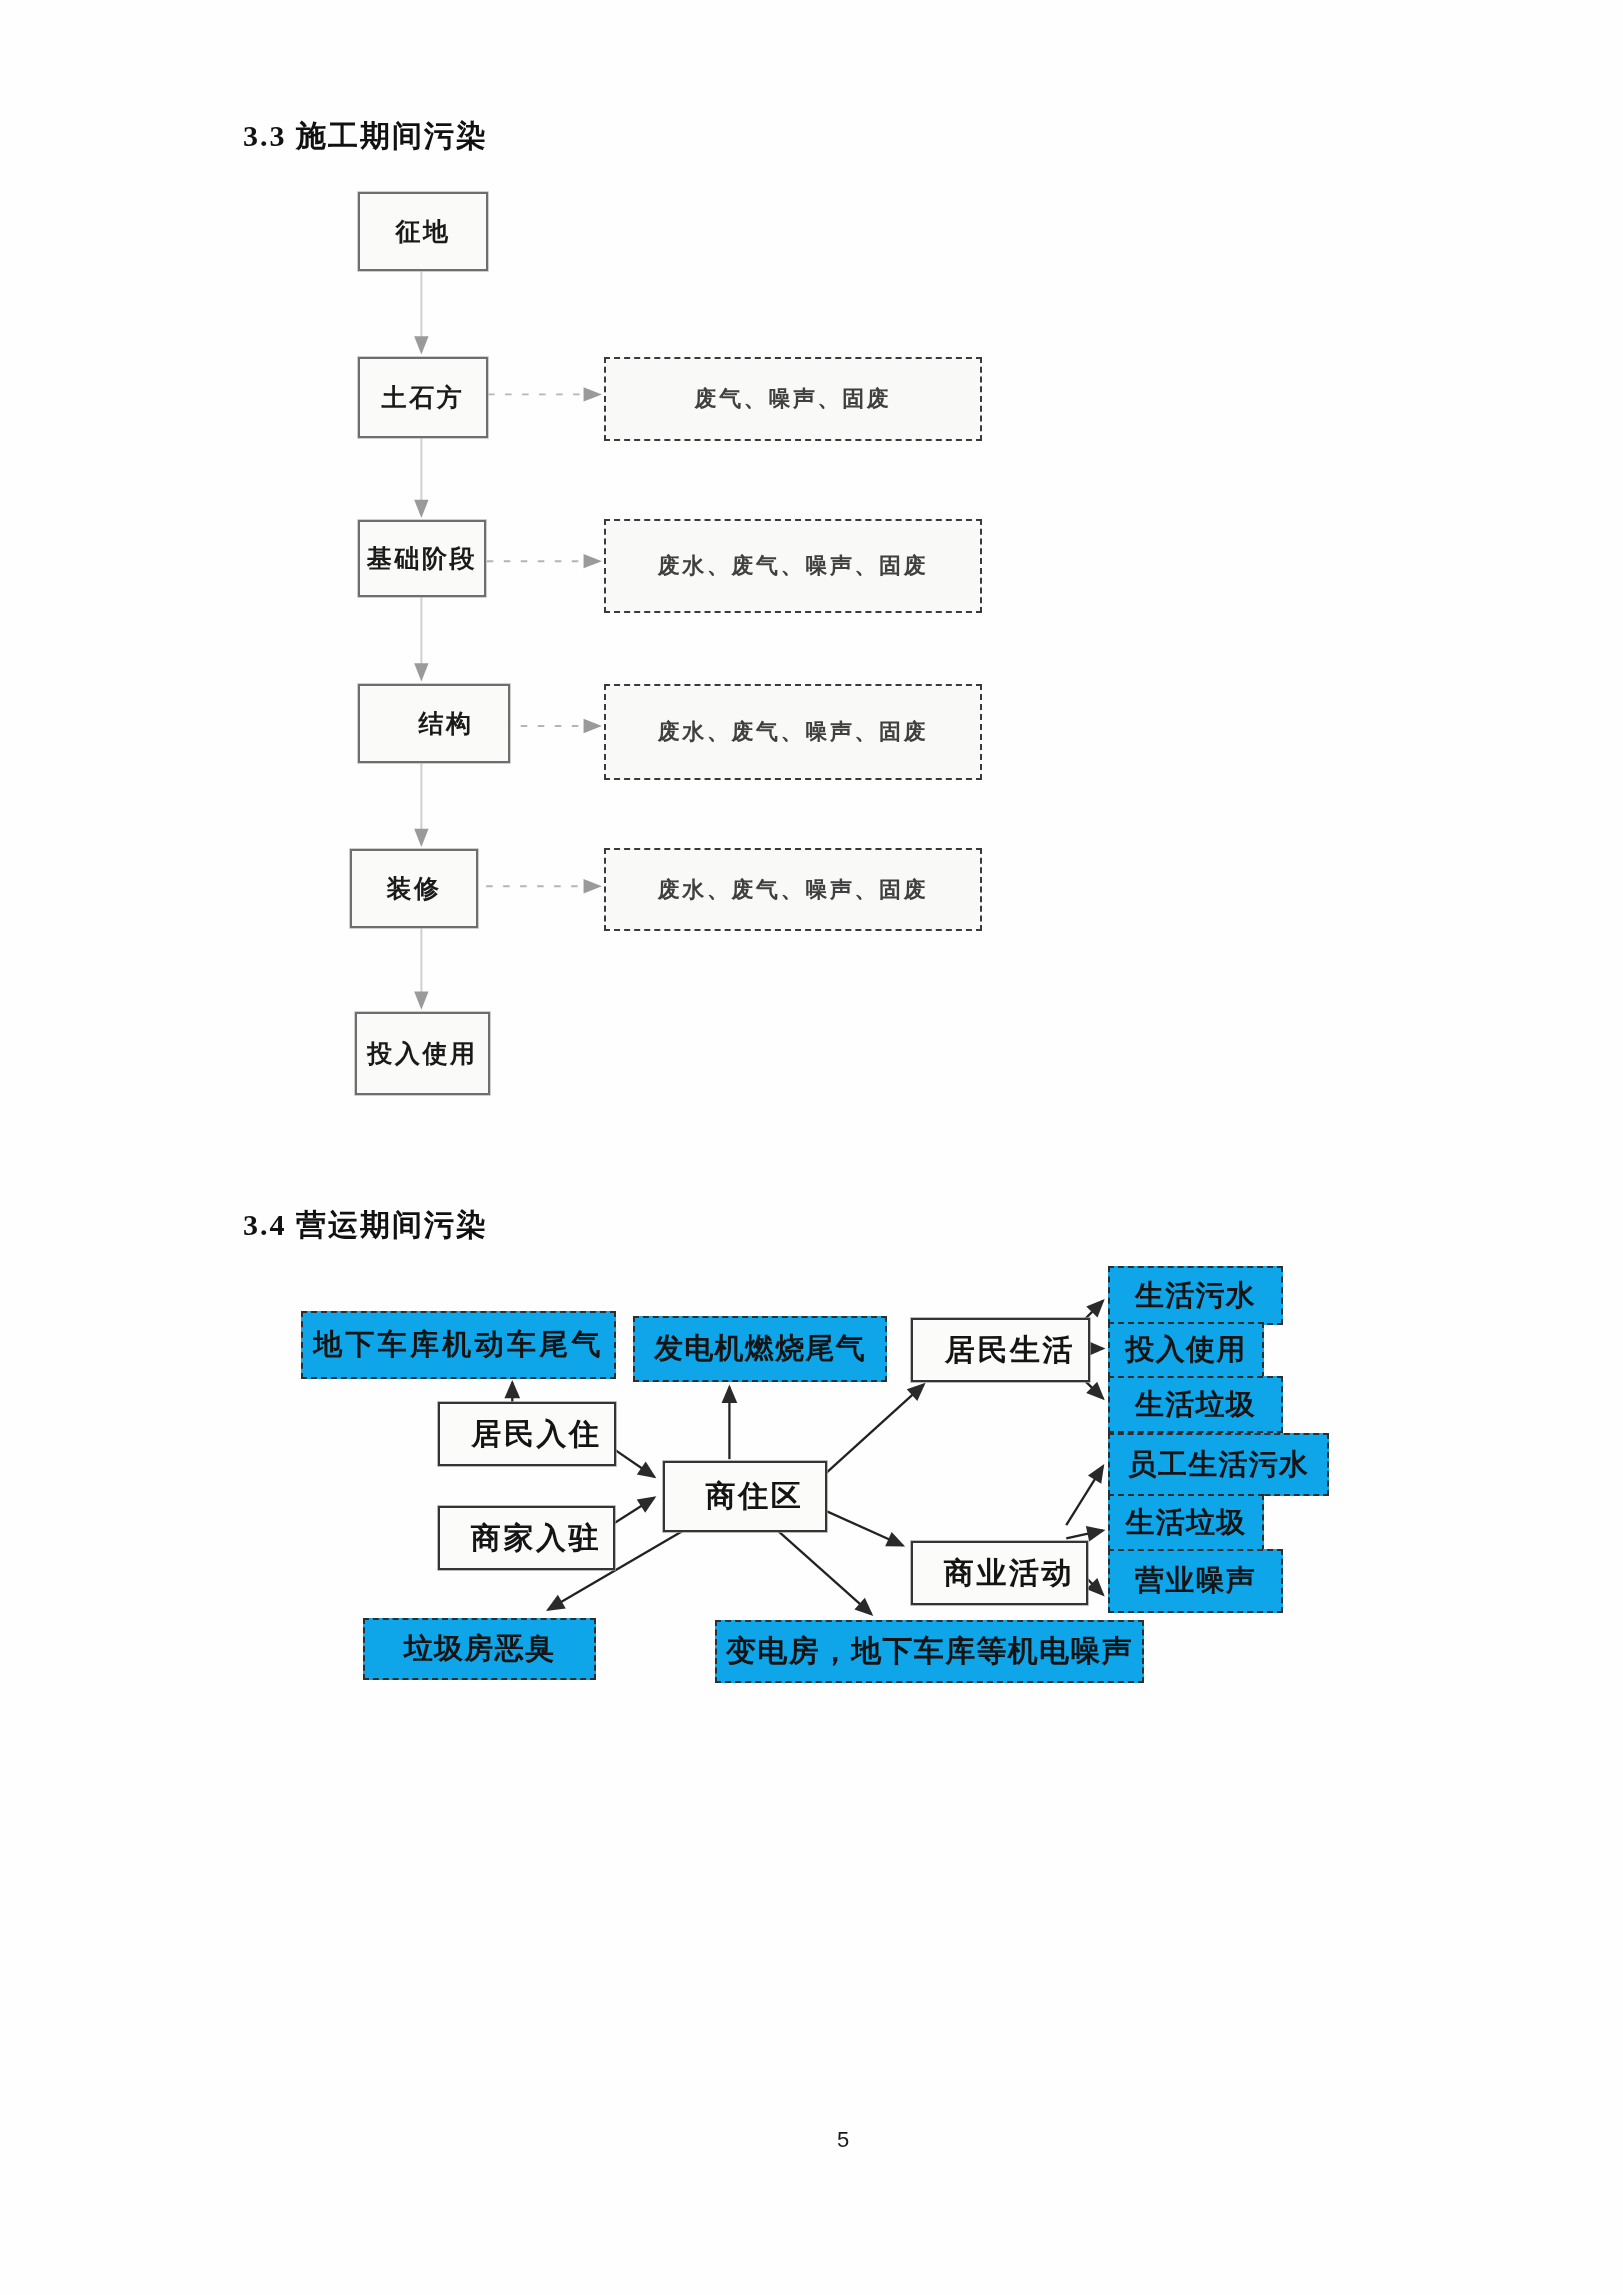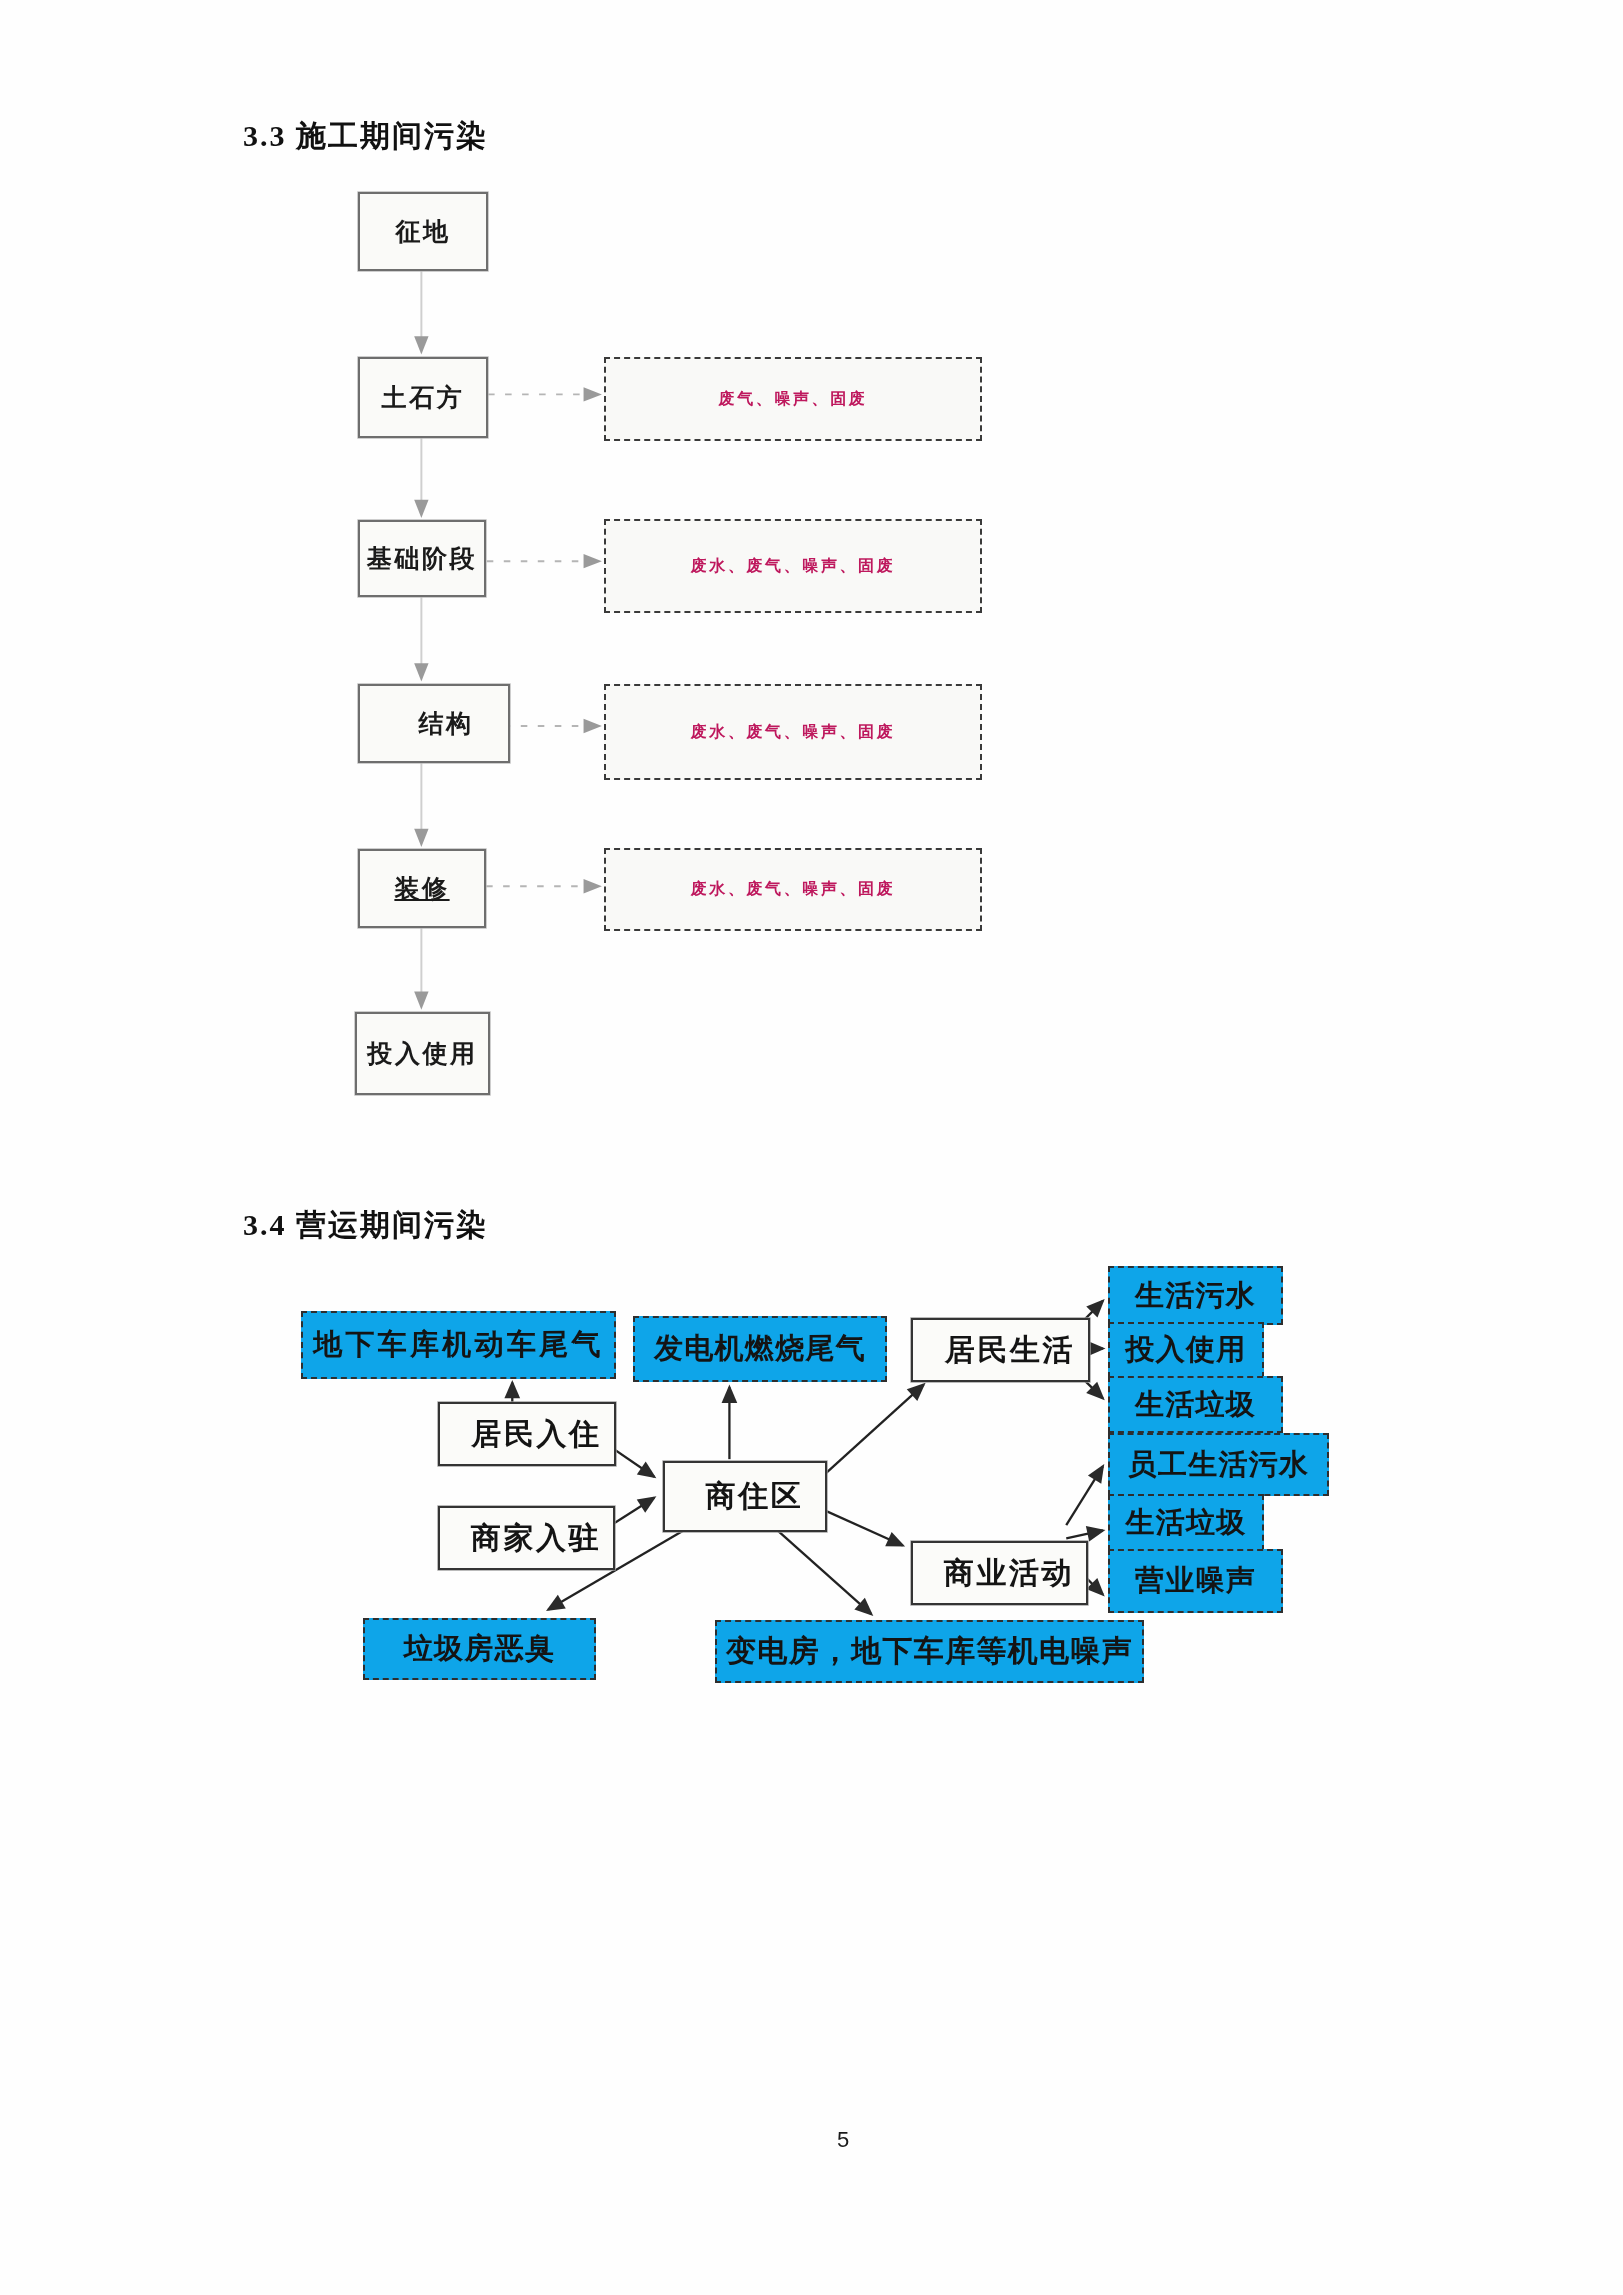--- a/index.html
+++ b/index.html
@@ -29,21 +29,21 @@
     background:#fafaf8;
     display:flex;align-items:center;justify-content:center;
     font-size:25px;font-weight:600;color:#1a1a1a;
     letter-spacing:2.6px;white-space:nowrap;
   }
   .out-box{
     position:absolute;
     border:2px dashed #3a3a3a;
     background:#f9f9f7;
     display:flex;align-items:center;justify-content:center;
-    font-size:16px;font-weight:600;color:#be185d;
+    font-size:22px;font-weight:600;color:#404040;
     letter-spacing:2.6px;white-space:nowrap;
   }
   
   .solid2{
     position:absolute;
     border:2.6px solid #343434;
     box-shadow:0 0 0 0.7px #9d9d9d;
     background:#fbfbf9;
     display:flex;align-items:center;justify-content:center;
     font-size:30px;font-weight:600;color:#141414;
@@ -89,21 +89,21 @@
       <line x1="744" y1="858" x2="914" y2="858" marker-end="url(#ah-gray)"></line>
       <line x1="744" y1="1110" x2="914" y2="1110" marker-end="url(#ah-gray)"></line>
       <line x1="743" y1="1355" x2="914" y2="1355" marker-end="url(#ah-gray)"></line>
     </g>
   </svg>
 
   <div class="stage-box" style="left:358px;top:192px;width:126px;height:75px;">征地</div>
   <div class="stage-box" style="left:358px;top:357px;width:126px;height:77px;">土石方</div>
   <div class="stage-box" style="left:358px;top:520px;width:124px;height:73px;">基础阶段</div>
   <div class="stage-box" style="left:358px;top:684px;width:124px;height:75px;padding-left:24px;">结构</div>
-  <div class="stage-box" style="left:358px;top:849px;width:124px;height:75px;text-decoration:underline;">装修</div>
+  <div class="stage-box" style="left:350px;top:849px;width:124px;height:75px;">装修</div>
   <div class="stage-box" style="left:355px;top:1012px;width:131px;height:79px;">投入使用</div>
 
   <div class="out-box" style="left:604px;top:357px;width:374px;height:80px;">废气、噪声、固废</div>
   <div class="out-box" style="left:604px;top:519px;width:374px;height:90px;">废水、废气、噪声、固废</div>
   <div class="out-box" style="left:604px;top:684px;width:374px;height:92px;">废水、废气、噪声、固废</div>
   <div class="out-box" style="left:604px;top:848px;width:374px;height:79px;">废水、废气、噪声、固废</div>
 
   <div class="sec-title" style="left:243px;top:1205px;">3.4 营运期间污染</div>
 
   <svg class="overlay" width="1623" height="2295" viewBox="0 0 2481 3509">

